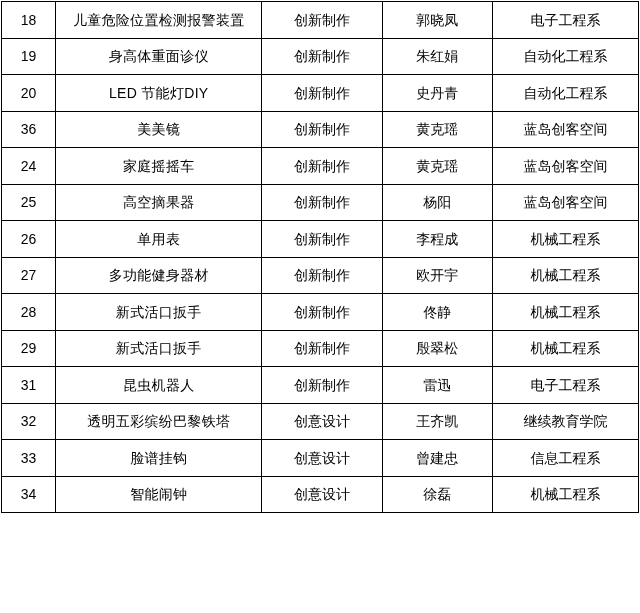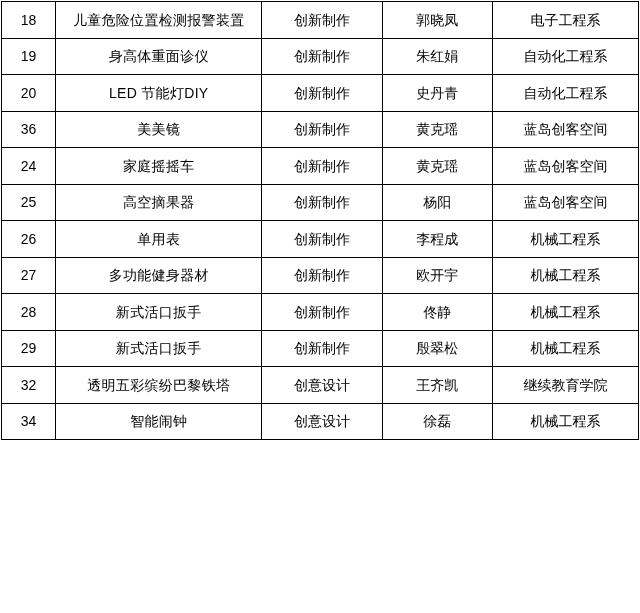--- a/index.html
+++ b/index.html
@@ -137,25 +137,39 @@
           <td class="cell-department">机械工程系</td>
         </tr>
         <tr>
           <td class="cell-index">29</td>
           <td class="cell-name">新式活口扳手</td>
           <td class="cell-category">创新制作</td>
           <td class="cell-person">殷翠松</td>
           <td class="cell-department">机械工程系</td>
         </tr>
         <tr>
+          <td class="cell-index">31</td>
+          <td class="cell-name">昆虫机器人</td>
+          <td class="cell-category">创新制作</td>
+          <td class="cell-person">雷迅</td>
+          <td class="cell-department">电子工程系</td>
+        </tr>
+        <tr>
           <td class="cell-index">32</td>
           <td class="cell-name">透明五彩缤纷巴黎铁塔</td>
           <td class="cell-category">创意设计</td>
           <td class="cell-person">王齐凯</td>
           <td class="cell-department">继续教育学院</td>
+        </tr>
+        <tr>
+          <td class="cell-index">33</td>
+          <td class="cell-name">脸谱挂钩</td>
+          <td class="cell-category">创意设计</td>
+          <td class="cell-person">曾建忠</td>
+          <td class="cell-department">信息工程系</td>
         </tr>
         <tr>
           <td class="cell-index">34</td>
           <td class="cell-name">智能闹钟</td>
           <td class="cell-category">创意设计</td>
           <td class="cell-person">徐磊</td>
           <td class="cell-department">机械工程系</td>
         </tr>
       </tbody>
   </table>

